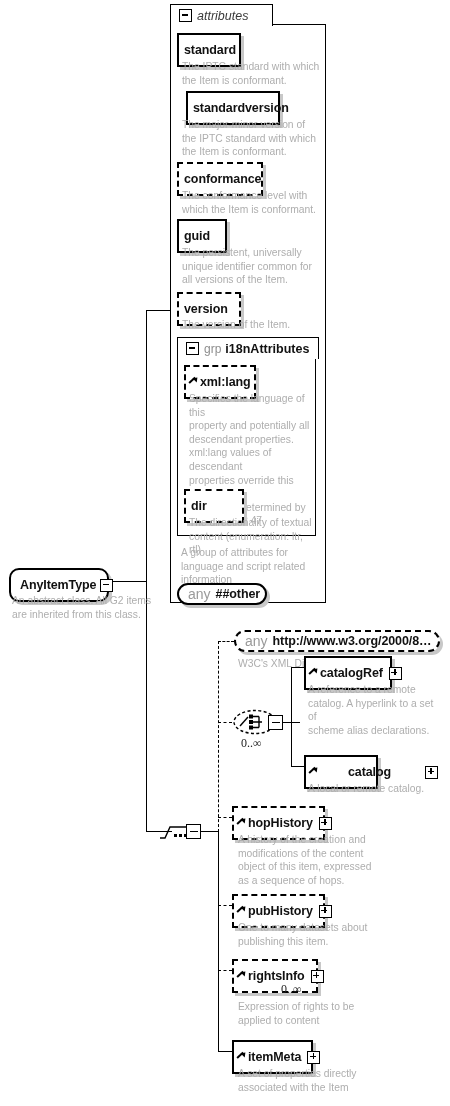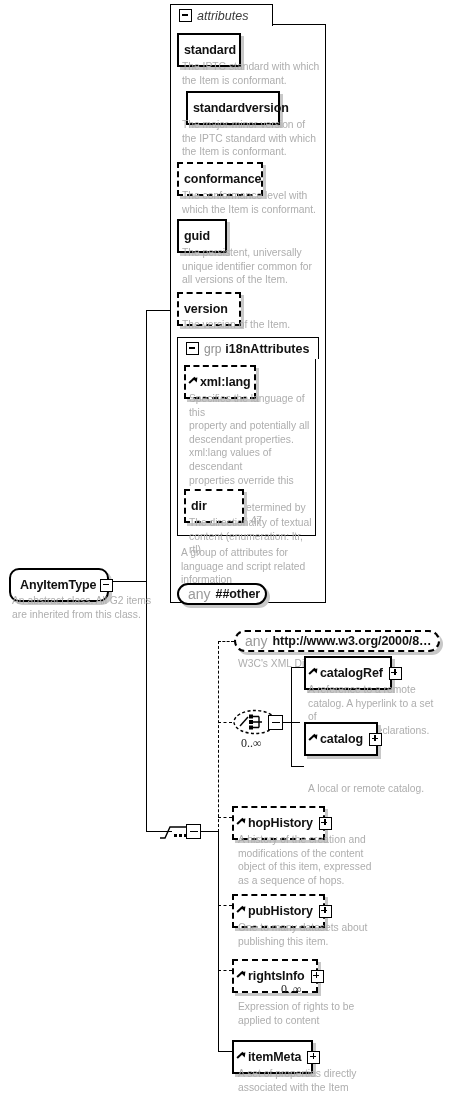--- a/index.html
+++ b/index.html
@@ -240,21 +240,21 @@
 
 <div class="node" style="left:304px;top:656px;width:88px;padding-left:3px;">
   <span class="arw"></span>
   <span class="nm">catalogRef</span>
   <span class="pm plus"></span>
 </div>
 <div class="desc" style="left:308px;top:683px;width:130px;">A reference to a remote
 catalog. A hyperlink to a set of
 scheme alias declarations.</div>
 
-<div class="node" style="left:304px;top:722px;width:74px;padding-left:3px;">
+<div class="node" style="left:304px;top:755px;width:74px;padding-left:3px;gap:28px;">
   <span class="arw"></span>
   <span class="nm">catalog</span>
   <span class="pm plus"></span>
 </div>
 <div class="desc" style="left:308px;top:782px;width:130px;">A local or remote catalog.</div>
 
 <div class="node dashed" style="left:232px;top:806px;width:93px;padding-left:3px;">
   <span class="arw"></span>
   <span class="nm">hopHistory</span>
   <span class="pm plus"></span>

